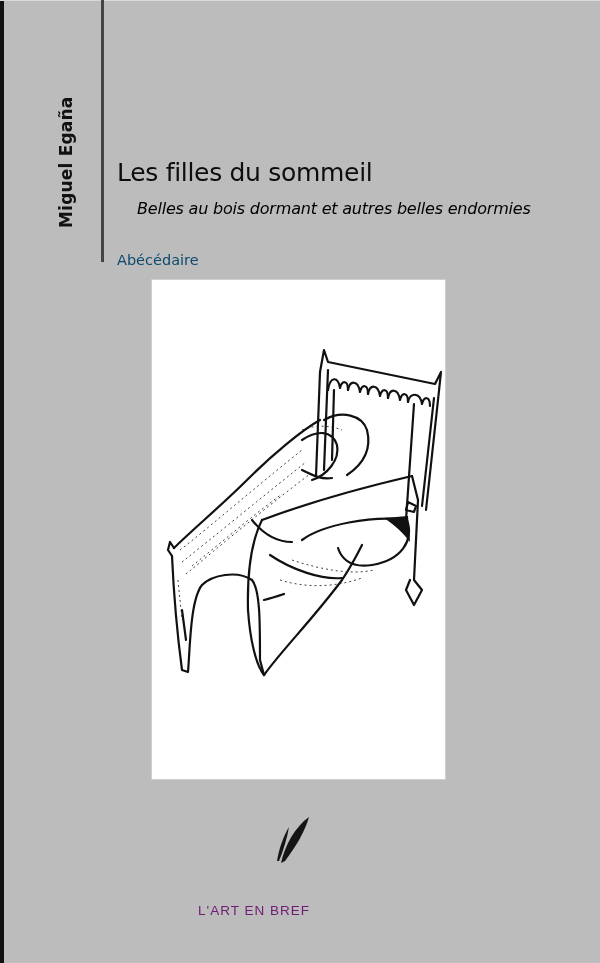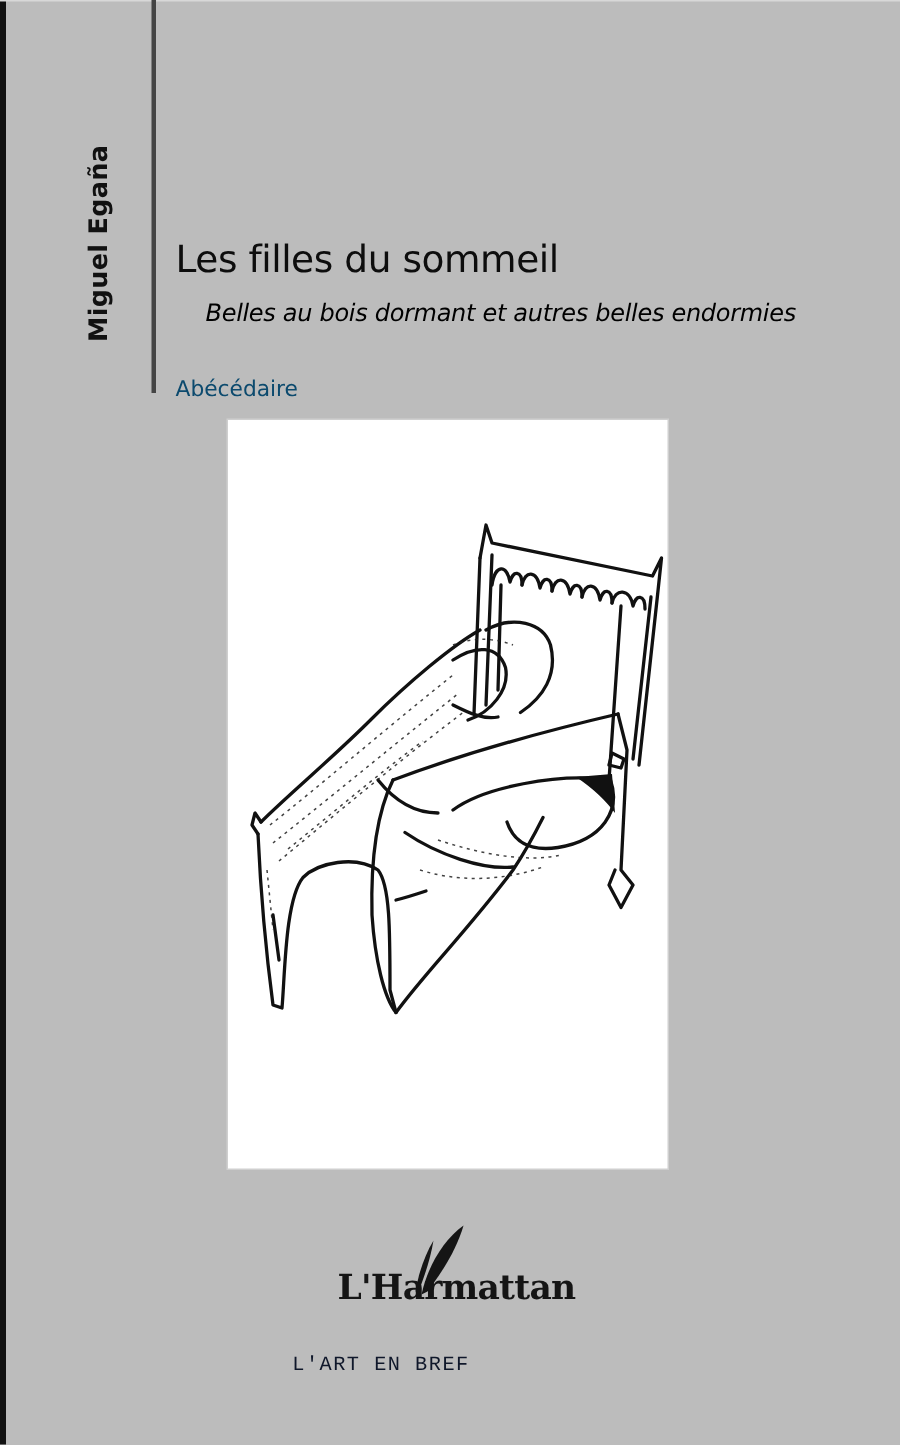--- a/index.html
+++ b/index.html
@@ -11,21 +11,21 @@
   .author { position: absolute; left: 56px; top: 228px; transform-origin: left top; transform: rotate(-90deg);
             font-family: "DejaVu Sans", sans-serif; font-weight: bold; font-size: 17px; color: #111; white-space: nowrap; letter-spacing: 0.2px; }
   .title { position: absolute; left: 117px; top: 158px; font-family: "DejaVu Sans", sans-serif; font-weight: normal; font-size: 25px; color: #0d0d0d; white-space: nowrap; letter-spacing: -0.3px; }
   .subtitle { position: absolute; left: 117px; top: 199px; font-family: "DejaVu Sans", sans-serif; font-style: italic; font-size: 16px; color: #000000; white-space: nowrap; letter-spacing: -0.2px; margin-left: 20px; }
   .genre { position: absolute; left: 117px; top: 252px; font-family: "DejaVu Sans", sans-serif; font-size: 14.5px; color: #0c4a6e; white-space: nowrap; }
   .panel { position: absolute; left: 152px; top: 280px; width: 293px; height: 499px; background: #ffffff; box-shadow: 0 0 0 1px #cfcfcf; }
   .panel svg { position: absolute; left: 0; top: 0; }
   .publisher { position: absolute; left: 225px; top: 815px; width: 160px; height: 60px; }
   .publisher-text { position: absolute; left: 0; top: 30px; font-family: "DejaVu Serif", serif; font-weight: bold; font-size: 23px; color: #151515; white-space: nowrap; letter-spacing: -0.5px; }
   .quill { position: absolute; left: 50px; top: 0; }
-  .collection { position: absolute; left: 0; width: 504px; top: 903px; text-align: center; font-family: Liberation Mono, monospace; font-size: 13.5px; color: #0f172a; letter-spacing: 1px; }
+  .collection { position: absolute; left: 0; width: 504px; top: 903px; text-align: center; font-family: Liberation Sans, sans-serif; font-size: 13.5px; color: #701a75; letter-spacing: 1px; }
   .collection span { position: relative; left: 2px; }
 </style>
 </head>
 <body>
 
 <div class="cover">
   <div class="edge-left"></div>
   <div class="edge-top"></div>
   <div class="spine-line"></div>
 
@@ -87,17 +87,16 @@
       </g>
       <path d="M232 238 L256 236 L258 262 C252 254 244 246 232 238 Z" fill="#111"></path>
     </svg>
   </div>
 
   <div class="publisher">
     <svg class="quill" width="40" height="50" viewBox="0 0 40 50">
       <path d="M6 48 C10 30 20 12 34 2 C30 16 22 30 10 46 Z" fill="#151515"></path>
       <path d="M2 46 C4 34 8 22 14 12 C12 24 8 36 4 46 Z" fill="#151515"></path>
     </svg>
-    <div class="publisher-text">L'Harmattan</div>
   </div>
 
   <div class="collection"><span>L'ART EN BREF</span></div>
 </div>
 
 </body></html>

